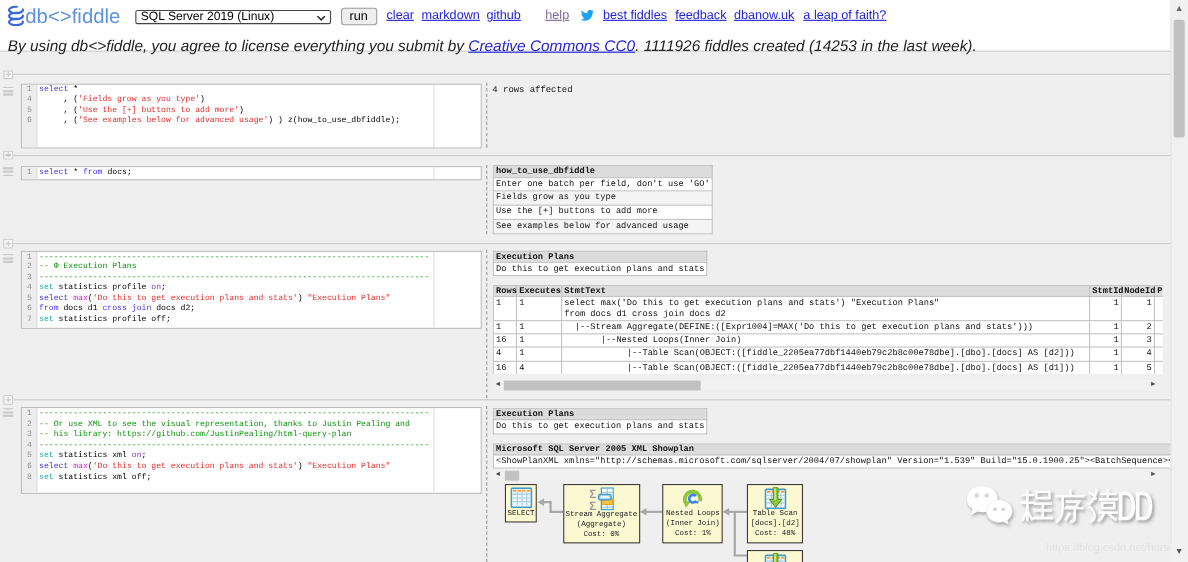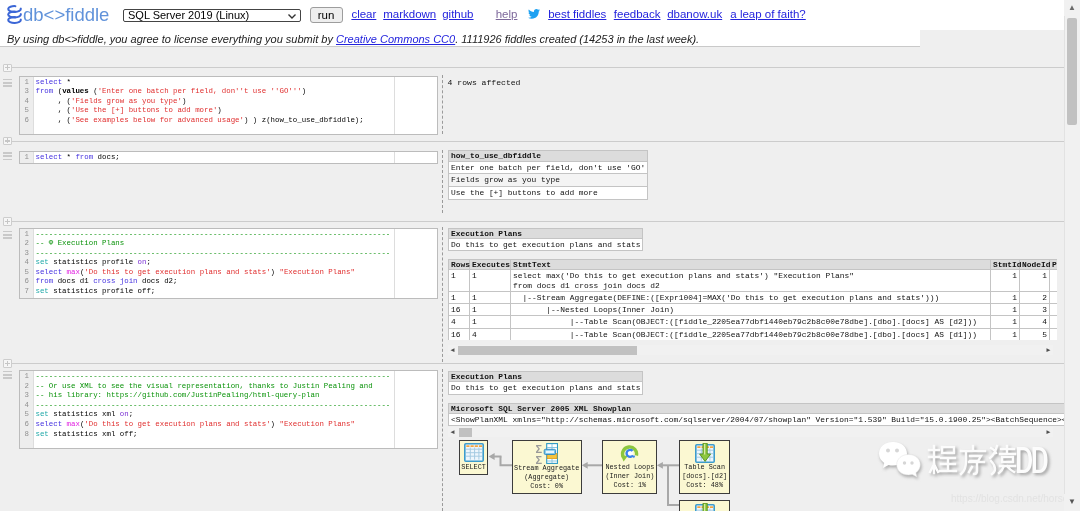--- a/index.html
+++ b/index.html
@@ -2,22 +2,22 @@
 <html><head>
 <meta charset="utf-8">
 <style>
 * { margin:0; padding:0; box-sizing:border-box; }
 html,body { width:1080px; height:511px; overflow:hidden; background:#efefef;
   font-family:"Liberation Sans", sans-serif; }
 .abs { position:absolute; }
 .mono { font-family:"Liberation Mono", monospace; }
 a { text-decoration:underline; color:#2323dd; }
 #hdr { left:0; top:0; width:1080px; height:30px; background:#fff; }
-#infobar { left:0; top:30px; width:920px; height:17px; background:#fff;
-  border-bottom:1px solid #c9c9c9; font-style:italic; font-size:11px; color:#222; }
+#infobar { left:0; top:30px; width:1080px; height:17px; background:#fff;
+  border-bottom:1px solid #c9c9c9; font-style:italic; font-size:14px; color:#222; }
 .hlink { font-size:11.5px; top:8px; }
 .sep { left:12px; width:1052px; height:0; border-top:1px solid #ccc; }
 .plusbtn { left:3px; width:9px; height:8.5px; background:#f6f6f6; border:1px solid #cdcdcd; border-radius:1px; }
 .plusbtn:before { content:""; position:absolute; left:0.8px; right:0.8px; top:2.6px; height:1.4px; background:#c6c6c6; }
 .plusbtn:after { content:""; position:absolute; top:0.8px; bottom:0.8px; left:2.8px; width:1.4px; background:#c6c6c6; }
 .burger { left:2.7px; width:9.5px; height:9px; }
 .burger div { height:1.7px; background:#c9c9c9; margin-bottom:1.7px; }
 .ed { left:19px; width:419px; background:#fff; border:1px solid #bcbcbc; overflow:hidden; }
 .gutter { position:absolute; left:0; top:0; bottom:0; width:13.5px; background:#ededed; border-right:1px solid #ddd; }
 .ruler { position:absolute; left:373.5px; top:0; bottom:0; width:0; border-left:1px solid #ddd; }
@@ -104,21 +104,20 @@
 <div class="abs burger" style="top:370.5px">
     <div></div>
     <div></div>
     <div></div>
   </div>
 <div class="abs ed" style="top:75.5px;height:59.5px;">
     <div class="gutter"></div>
     <div class="ruler"></div>
     <div class="code">
       <div class="row"><span class="ln">1</span><span class="tx"><span class="k">select</span> *</span></div>
-      <div class="row"><span class="ln">3</span><span class="tx"><span class="k">from</span> (<span class="v">values</span> (<span class="s">'Enter one batch per field, don''t use ''GO'''</span>)</span></div>
       <div class="row"><span class="ln">4</span><span class="tx">     , (<span class="s">'Fields grow as you type'</span>)</span></div>
       <div class="row"><span class="ln">5</span><span class="tx">     , (<span class="s">'Use the [+] buttons to add more'</span>)</span></div>
       <div class="row"><span class="ln">6</span><span class="tx">     , (<span class="s">'See examples below for advanced usage'</span>) ) z(how_to_use_dbfiddle);</span></div>
     </div>
   </div>
 
 <div class="abs dash" style="top:75px;height:59px;"></div>
 <div class="abs mono" style="left:447.6px;top:77.8px;font-size:8.1px;color:#111;">4 rows affected</div>
 <div class="abs ed" style="top:151px;height:12.6px;">
     <div class="gutter"></div>
@@ -135,20 +134,23 @@
         <th style="width:197px;height:10.5px;">how_to_use_dbfiddle</th>
       </tr>
 <tr>
         <td style="height:12.9px;">Enter one batch per field, don't use 'GO'</td>
       </tr>
 <tr class="alt">
         <td style="height:12.9px;">Fields grow as you type</td>
       </tr>
 <tr>
         <td style="height:12.9px;">Use the [+] buttons to add more</td>
+      </tr>
+<tr class="alt">
+        <td style="height:12.9px;">See examples below for advanced usage</td>
       </tr>
 </tbody>
   </table>
 <div class="abs ed" style="top:227.5px;height:71px;">
     <div class="gutter"></div>
     <div class="ruler"></div>
     <div class="code">
       <div class="row"><span class="ln">1</span><span class="tx"><span class="c">--------------------------------------------------------------------------------</span></span></div>
       <div class="row"><span class="ln">2</span><span class="tx"><span class="c">-- Φ Execution Plans</span></span></div>
       <div class="row"><span class="ln">3</span><span class="tx"><span class="c">--------------------------------------------------------------------------------</span></span></div>

